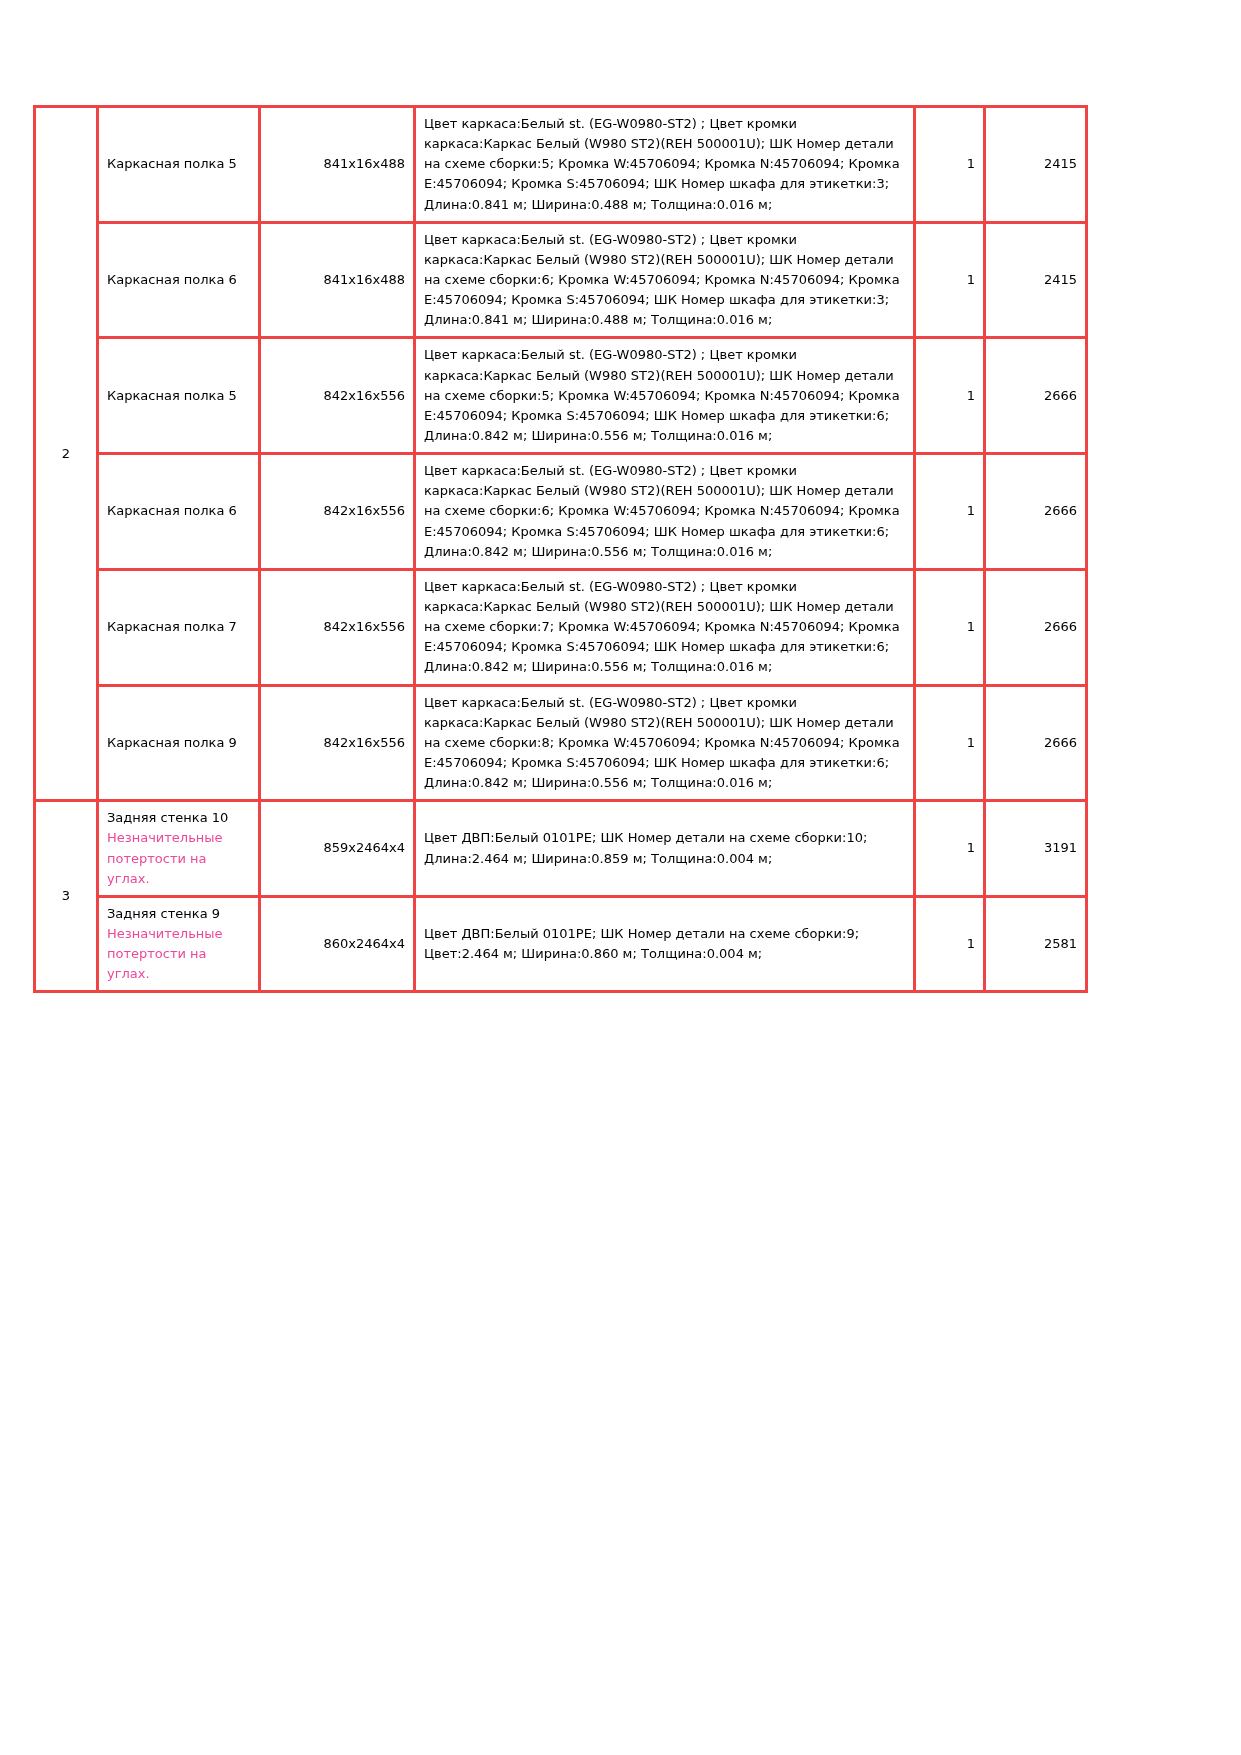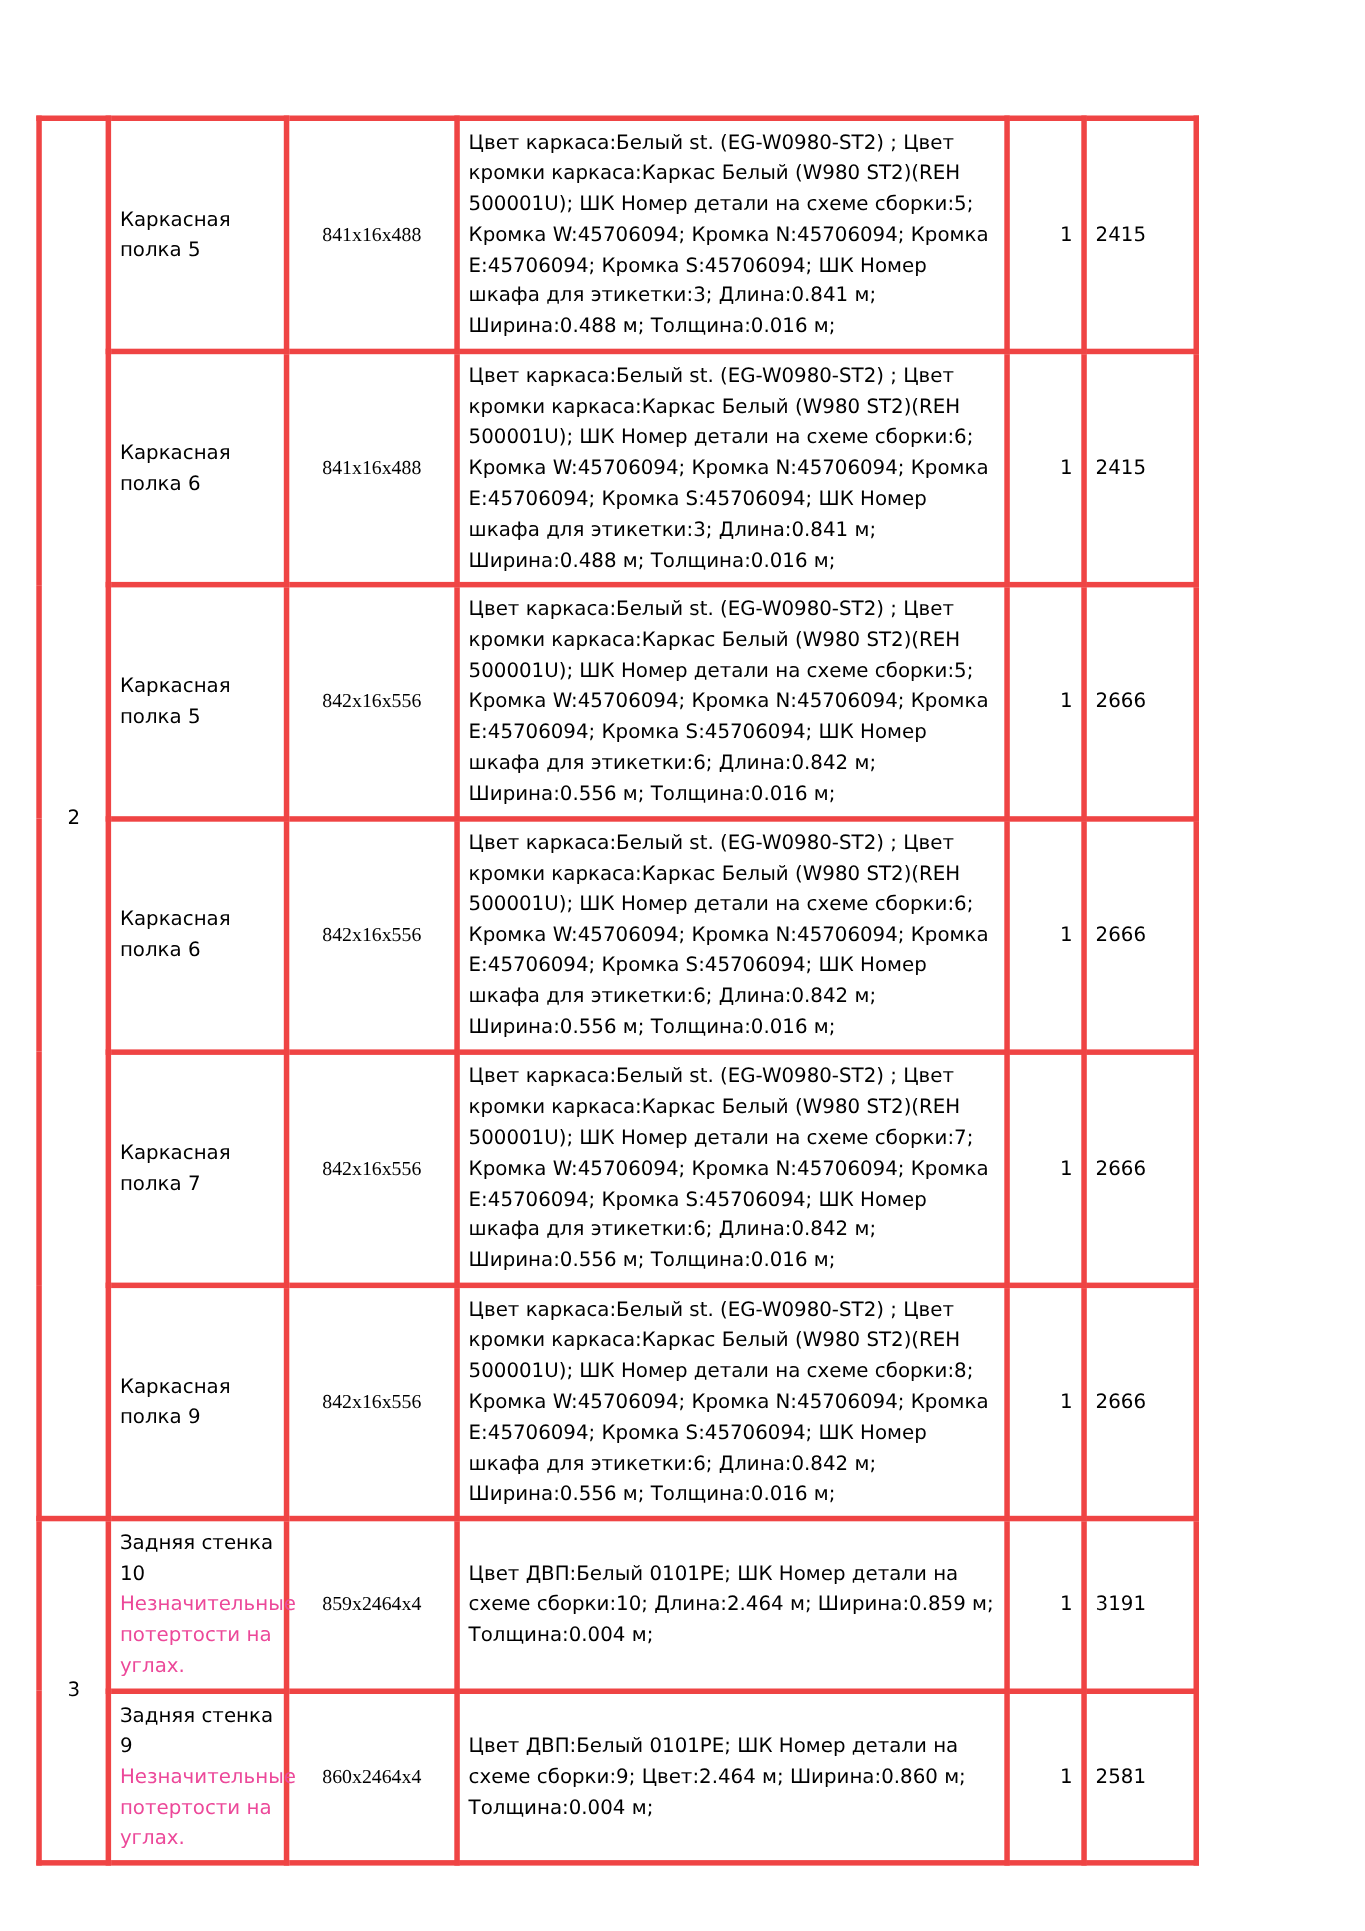--- a/index.html
+++ b/index.html
@@ -20,58 +20,57 @@
     box-sizing: border-box;
     padding: 105px 0 0 0;
   }
   table.spec {
     border-collapse: collapse;
     table-layout: fixed;
     margin-left: 33px;
     width: 1026px;
   }
   table.spec td {
-    border: 5px solid #ef4444;
+    border: 3px solid #ef4444;
     vertical-align: middle;
-    font-size: 18px;
+    font-size: 13px;
     line-height: 1.55;
     padding: 6px 8px;
     box-sizing: border-box;
   }
   td.group {
     width: 63px;
     text-align: center;
     padding: 0;
     font-size: 15.5px;
   }
   td.name {
     width: 162px;
     text-align: left;
     padding-left: 8px;
   }
   td.dims {
     width: 155px;
-    text-align: center;
+    text-align: right;
     padding-left: 8px;
     white-space: nowrap;
-    font-family: Liberation Serif, serif;
   }
   td.descr {
     width: 500px;
     text-align: left;
     padding: 8px 10px;
   }
   td.qty {
     width: 70px;
     text-align: right;
     padding-right: 10px;
   }
   td.price {
     width: 102px;
-    text-align: left;
+    text-align: right;
     padding-right: 10px;
   }
   .note {
     color: #ec4899;
     display: block;
   }
   .nm-line { display: block; }
 </style>
 </head>
 <body>

